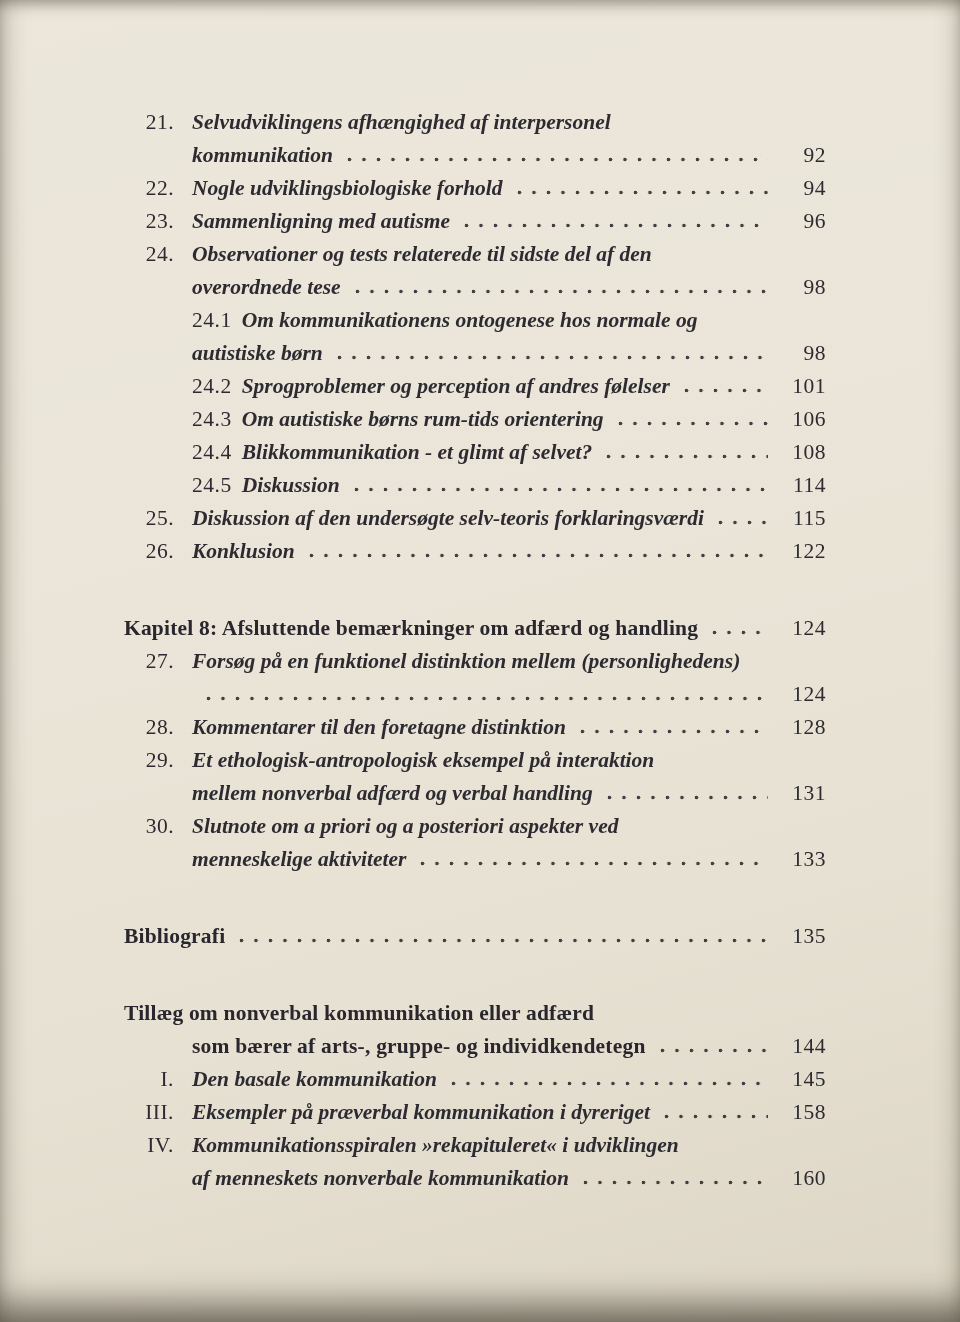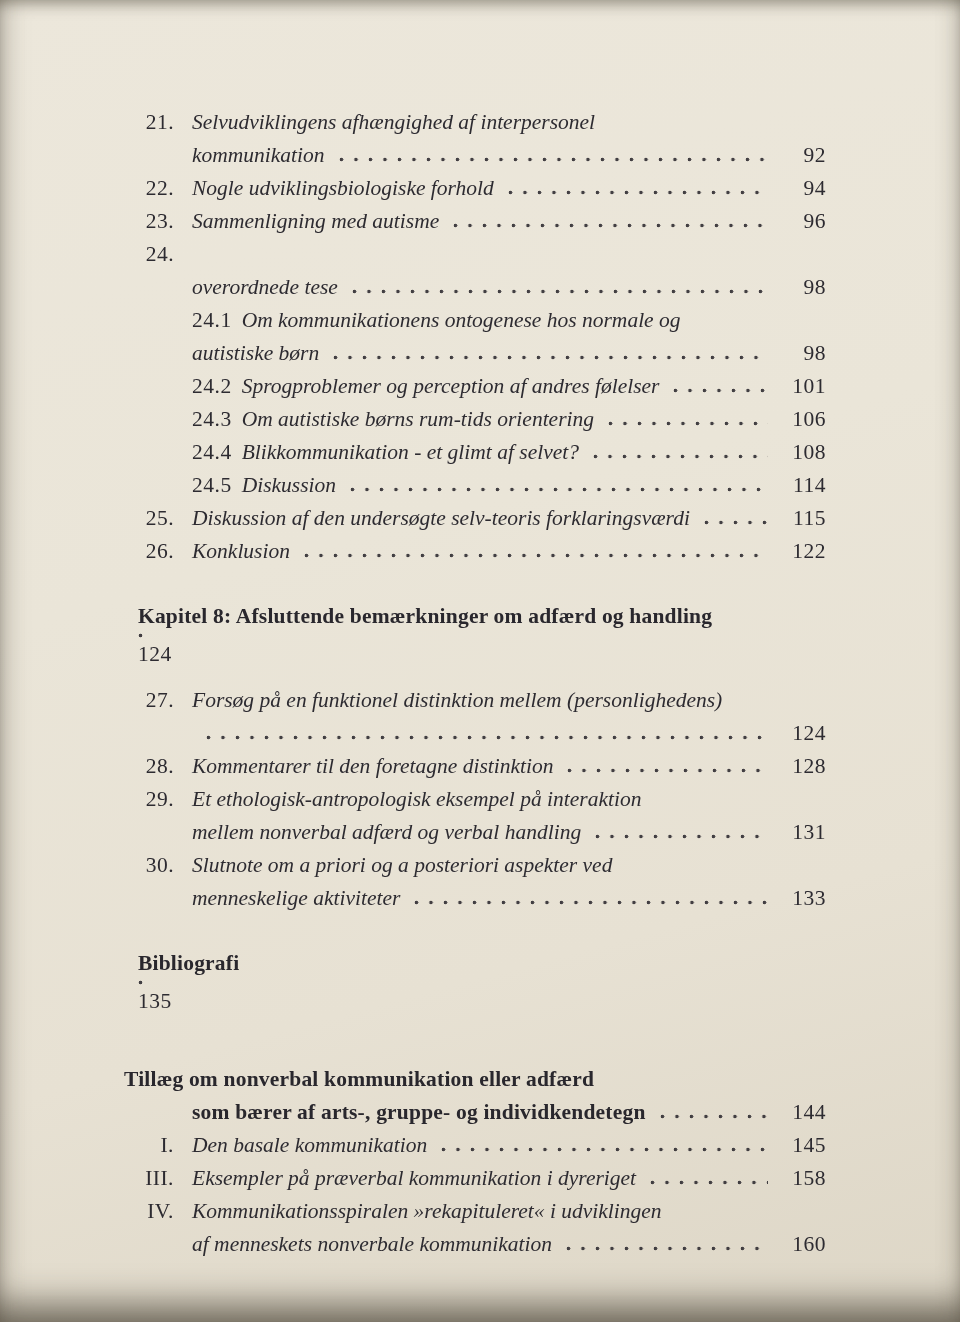--- a/index.html
+++ b/index.html
@@ -26,36 +26,36 @@
     width: 702px;
     padding-top: 106px;
     font-size: 21.5px;
     line-height: 33px;
   }
   .row {
     display: flex;
     align-items: baseline;
     white-space: nowrap;
   }
-  .row.gap { margin-top: 32px; flex-direction: column; }
+  .row.gap { margin-top: 44px; }
   .num {
     flex: 0 0 50px;
     text-align: right;
     font-style: normal;
     letter-spacing: 0.5px;
   }
   .numgap { flex: 0 0 18px; }
   .hang { flex: 0 0 68px; }
   .sublabel {
     font-style: normal;
     margin-right: 10px;
     letter-spacing: 0.5px;
     text-align: center;
   }
-  .txt { font-style: italic; }
+  .txt { font-style: italic; font-weight: bold; }
   .t-heading .txt, .t-heading-cont .txt {
     font-style: normal;
     font-weight: 700;
     letter-spacing: 0.2px;
     color: #29272d;
   }
   .leader {
     flex: 1 1 auto;
     min-width: 14px;
     height: 5px;
@@ -100,20 +100,21 @@
       <div class="row t-entry">
         <span class="num">23.</span>
         <span class="numgap"></span>
         <span class="txt">Sammenligning med autisme</span>
         <span class="leader"></span>
         <span class="pg">96</span>
       </div>
       <div class="row t-entry">
         <span class="num">24.</span>
         <span class="numgap"></span>
+        <span class="txt">Observationer og tests relaterede til sidste del af den</span>
       </div>
       <div class="row t-cont">
         <span class="hang"></span>
         <span class="txt">overordnede tese</span>
         <span class="leader"></span>
         <span class="pg">98</span>
       </div>
       <div class="row t-sub">
         <span class="hang"></span>
         <span class="sublabel">24.1</span>

